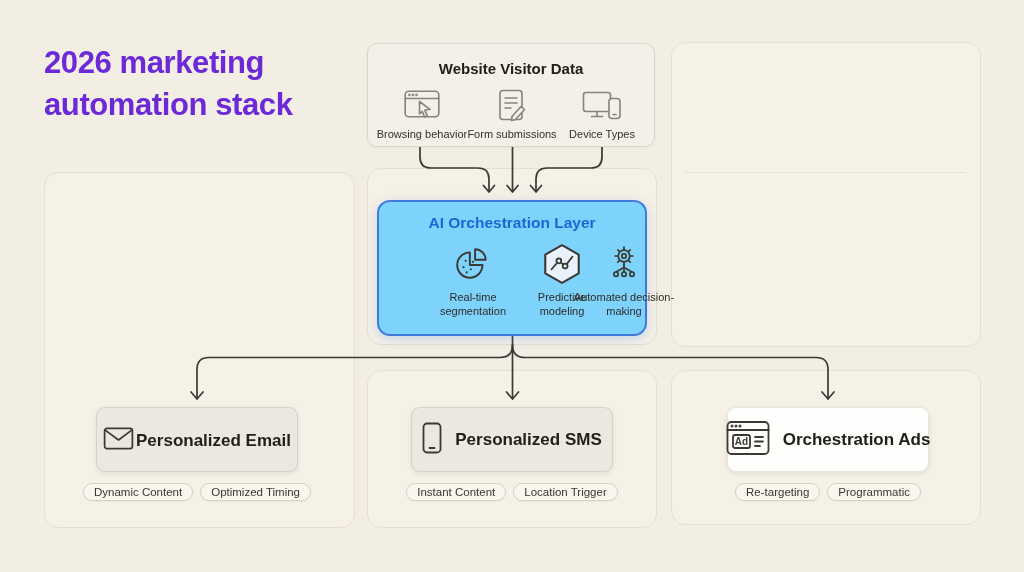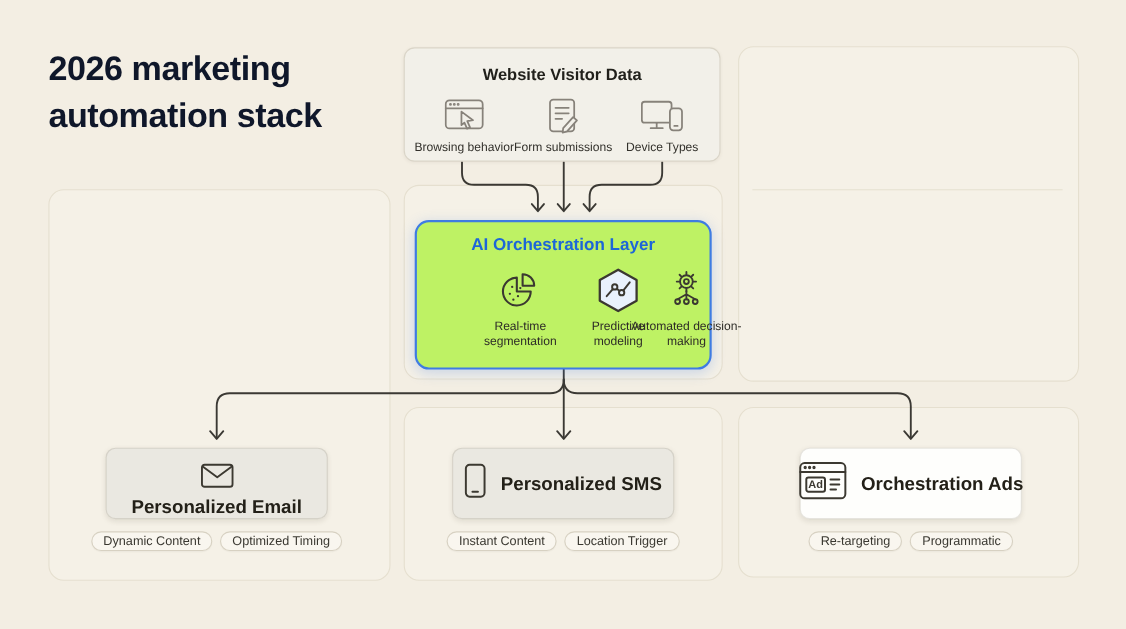--- a/index.html
+++ b/index.html
@@ -14,21 +14,21 @@
     position:absolute;border:1px solid #e5dfcf;background:#f5f1e7;
     border-radius:14px;box-sizing:border-box;
   }
   .panel-divider{
     position:absolute;left:12px;right:14px;top:129px;height:1px;background:#e7e1d2;
   }
   
   .page-title{
     position:absolute;left:44px;top:42px;width:300px;margin:0;
     font-size:31px;line-height:1.35;font-weight:800;letter-spacing:-0.4px;
-    color:#0f172a;
+    color:#6d28d9;
   }
   
   .connectors{position:absolute;left:0;top:0;width:1024px;height:572px;pointer-events:none;}
   
   .card{position:absolute;box-sizing:border-box;}
   .source-card{
     left:367px;top:43px;width:288px;height:104px;
     background:#f2f0e9;border:1px solid #dad5c8;border-radius:10px;
     box-shadow:0 1px 3px rgba(80,70,50,0.06);
   }
@@ -36,39 +36,39 @@
     margin:16px 0 0 0;text-align:center;font-size:15px;font-weight:700;color:#21201b;
   }
   .mini-item{position:absolute;top:44px;text-align:center;}
   .mini-item .ic{height:36px;display:flex;align-items:center;justify-content:center;}
   .mini-label{font-size:11px;color:#32302b;margin-top:4px;white-space:nowrap;}
   .src-item-0{left:6px;width:96px;}
   .src-item-1{left:96px;width:96px;}
   .src-item-2{left:186px;width:96px;}
   .ai-card{
     left:377px;top:200px;width:270px;height:136px;
-    background:#bef264;border:2px solid #3f7ce2;border-radius:13px;
+    background:#7dd3fc;border:2px solid #3f7ce2;border-radius:13px;
     box-shadow:0 3px 12px rgba(63,124,226,0.25);
   }
   .ai-title{
     margin:12px 0 0 0;text-align:center;font-size:15.5px;font-weight:700;color:#1d66d8;
   }
   .ai-item{position:absolute;top:38px;text-align:center;padding-left:48px;}
   .ai-item .ic{height:48px;display:flex;align-items:center;justify-content:center;}
   .ai-label{font-size:11px;line-height:1.3;color:#2e2c27;margin-top:2px;}
   .ai-item-0{left:0px;width:92px;}
   .ai-item-1{left:98px;width:74px;}
   .ai-item-2{left:140px;width:114px;}
   .channel-card{
     top:407px;width:202px;height:65px;border-radius:9px;
     background:#eae8e1;border:1px solid rgba(120,110,90,0.18);
     box-shadow:0 2px 5px rgba(70,60,40,0.10);
     display:flex;align-items:center;justify-content:center;
   }
-  .channel-card.col{flex-direction:column;gap:2px;padding-top:2px;justify-content:flex-end;}
+  .channel-card.col{flex-direction:row;gap:2px;padding-top:2px;}
   .channel-card.row{flex-direction:row;gap:13px;}
   .channel-card.white{background:#fefefc;}
   .channel-email{left:96px;}
   .channel-sms{left:411px;}
   .channel-ads{left:727px;}
   .channel-title{font-size:17px;font-weight:700;color:#232018;white-space:nowrap;}
   .pills{
     position:absolute;top:483px;width:202px;display:flex;gap:7px;justify-content:center;align-items:center;
   }
   .pills-email{left:96px;}

